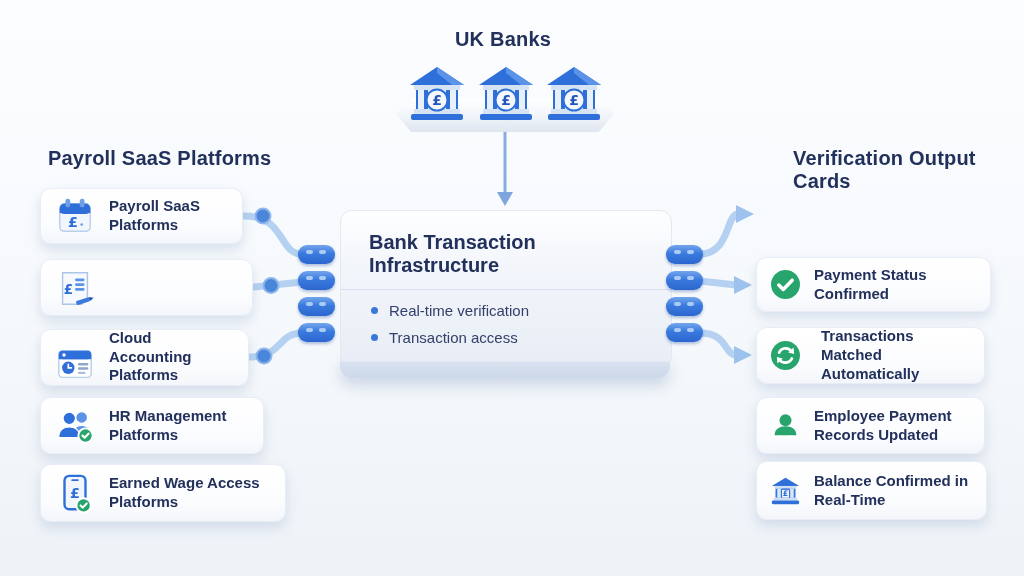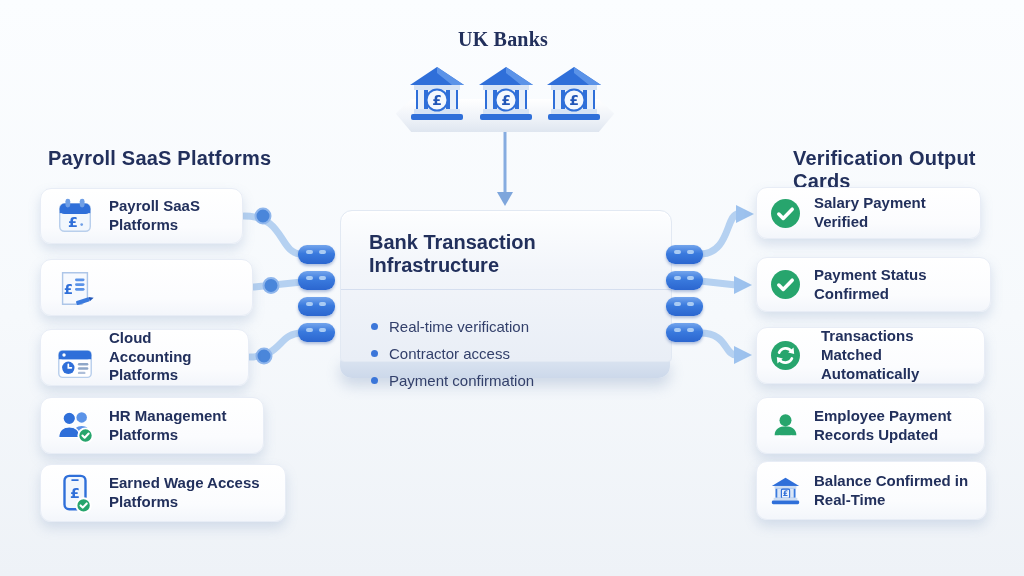--- a/index.html
+++ b/index.html
@@ -8,21 +8,21 @@
     font-family:"Liberation Sans","DejaVu Sans",sans-serif;
     background:#f5f8fb;
   }
   .canvas{
     position:relative;width:1024px;height:576px;
     background:linear-gradient(180deg,#fbfdff 0%,#f6f9fc 55%,#eef2f7 100%);
   }
   .hdr{
     position:absolute;font-size:20px;font-weight:700;color:#22305c;letter-spacing:.2px;
   }
-  .uk-title{left:383px;top:28px;width:240px;text-align:center;font-family:Liberation Serif, serif;}
+  .uk-title{left:383px;top:28px;width:240px;text-align:center;}
   .left-hdr{left:48px;top:147px;}
   .right-hdr{left:761px;top:147px;margin-left:32px;}
 
   
   .platform{
     position:absolute;left:396px;top:99px;width:218px;height:33px;
     background:linear-gradient(180deg,#ffffff 0%,#eef2f8 60%,#dfe6f0 100%);
     clip-path:polygon(7% 0,93% 0,100% 45%,93% 100%,7% 100%,0 45%);
     filter:drop-shadow(0 4px 4px rgba(130,155,195,.25));
   }
@@ -65,21 +65,21 @@
   .center-edge{
     position:absolute;left:340px;top:356px;width:330px;height:22px;z-index:2;
     background:linear-gradient(180deg,#dde6f2 0%,#ccd8ea 100%);
     border-radius:6px 6px 12px 12px;
     box-shadow:0 8px 14px rgba(120,145,185,.3);
   }
   .cb-title{
     padding:20px 24px 12px 28px;font-size:20px;font-weight:700;color:#22305c;
     border-bottom:1px solid rgba(180,198,226,.45);
   }
-  .cb-list{margin:28px 0 0 0;padding:0 0 0 30px;list-style:none;}
+  .cb-list{margin:12px 0 0 0;padding:0 0 0 30px;list-style:none;}
   .cb-list li{
     position:relative;font-size:15px;color:#33406b;font-weight:500;
     padding:0 0 10px 18px;
   }
   .cb-list li::before{
     content:"";position:absolute;left:0;top:5px;width:7px;height:7px;border-radius:50%;
     background:#3b76d9;
   }
 
   
@@ -171,22 +171,21 @@
     <polygon points="734,276 752,285 734,294" fill="#9dc2ee"></polygon>
     <path d="M700,333 C728,333 724,355 736,355" fill="none" stroke="#b5d1f1" stroke-width="7" stroke-linecap="round"></path>
     <polygon points="734,346 752,355 734,364" fill="#9dc2ee"></polygon>
   </svg>
 
   <div class="center-edge"></div>
   <div class="center-box">
     <div class="cb-title">Bank Transaction Infrastructure</div>
     <ul class="cb-list">
       <li>Real-time verification</li>
-      <li>Contractor access</li>
-      <li>Payment confirmation</li>
+      <li>Transaction access</li>
     </ul>
   </div>
 
   <div class="port pl p1"></div>
   <div class="port pl p2"></div>
   <div class="port pl p3"></div>
   <div class="port pl p4"></div>
   <div class="port pr p1"></div>
   <div class="port pr p2"></div>
   <div class="port pr p3"></div>
@@ -250,27 +249,20 @@
     <svg class="icon44" viewBox="0 0 44 44">
       <rect x="11" y="4" width="22" height="35" rx="5" fill="#f2f7fd" stroke="#2f6fd9" stroke-width="2.5"></rect>
       <rect x="18" y="7.5" width="8" height="2" rx="1" fill="#2f6fd9"></rect>
       <text x="22" y="27" text-anchor="middle" font-size="15" font-weight="bold" fill="#2f6fd9" font-family="'DejaVu Sans',sans-serif">£</text>
       <circle cx="31" cy="35" r="7.5" fill="#27a56d" stroke="#ffffff" stroke-width="2"></circle>
       <path d="M27.8,35 l2.3,2.3 l4.2,-4.4" fill="none" stroke="#ffffff" stroke-width="2.2" stroke-linecap="round" stroke-linejoin="round"></path>
     </svg>
     <div class="lbl">Earned Wage Access Platforms</div>
   </div>
 
-  <div class="card rc rc1">
-    <svg class="icon30" viewBox="0 0 30 30">
-      <circle cx="15" cy="15" r="14" fill="#27a56d"></circle>
-      <path d="M8.5,15.5 l4.3,4.3 l8.7,-9" fill="none" stroke="#ffffff" stroke-width="3.4" stroke-linecap="round" stroke-linejoin="round"></path>
-    </svg>
-    <div class="lbl">Salary Payment Verified</div>
-  </div>
 
   <div class="card rc rc2">
     <svg class="icon30" viewBox="0 0 30 30">
       <circle cx="15" cy="15" r="14" fill="#27a56d"></circle>
       <path d="M8.5,15.5 l4.3,4.3 l8.7,-9" fill="none" stroke="#ffffff" stroke-width="3.4" stroke-linecap="round" stroke-linejoin="round"></path>
     </svg>
     <div class="lbl">Payment Status Confirmed</div>
   </div>
 
   <div class="card rc rc3">

